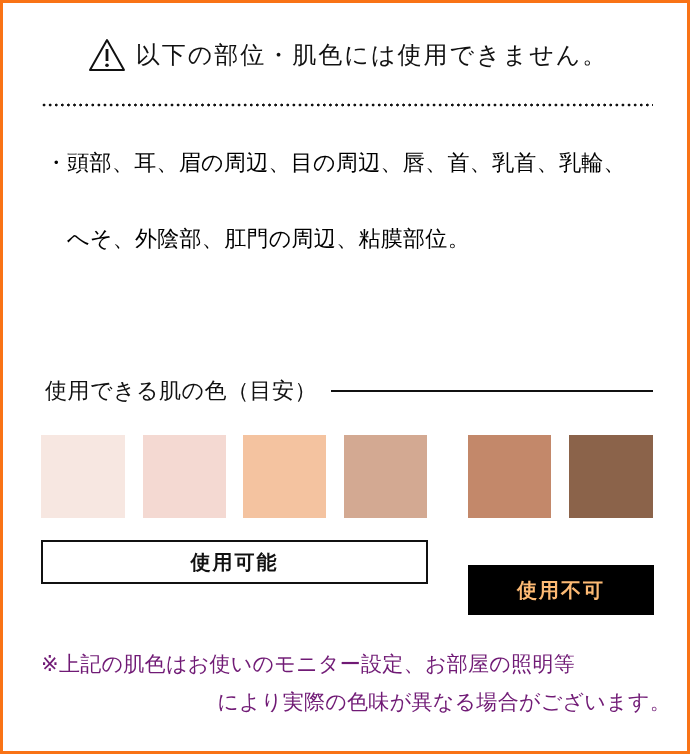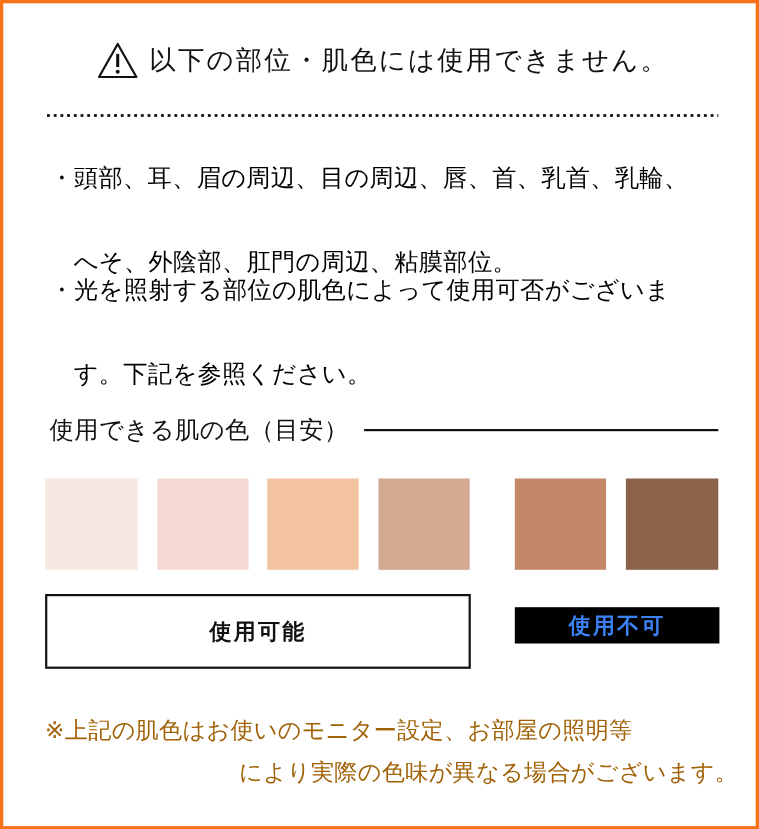--- a/index.html
+++ b/index.html
@@ -32,25 +32,25 @@
       position: absolute; left: 42px; top: 372px; width: 608px; height: 32px;
       display: flex; align-items: center;
     }
     .section-label { font-size: 22px; font-weight: 500; white-space: nowrap; letter-spacing: 0.5px; }
     .section-rule { flex: 1; height: 2px; background: #111; margin-left: 14px; }
     .swatch { position: absolute; top: 432px; height: 83px; }
     .btn {
       position: absolute; display: flex; align-items: center; justify-content: center;
       font-size: 20px; letter-spacing: 2px; font-weight: 600;
     }
-    .btn-ok { left: 38px; top: 537px; width: 387px; height: 68px; border: 2px solid #111; background: #fff; color: #111; }
-    .btn-ng { left: 465px; top: 549px; width: 186px; height: 33px; background: #000; color: #3b82f6; }
+    .btn-ok { left: 38px; top: 537px; width: 387px; height: 44px; border: 2px solid #111; background: #fff; color: #111; }
+    .btn-ng { left: 465px; top: 562px; width: 186px; height: 50px; background: #000; color: #fdba74; }
     .note {
       position: absolute; left: 38px; top: 642px; width: 630px;
-      font-size: 21px; line-height: 38px; color: #a16207; letter-spacing: 0.3px;
+      font-size: 21px; line-height: 38px; color: #701a75; letter-spacing: 0.3px;
     }
     .note .line { display: block; white-space: nowrap; }
     .note .line.cont { padding-left: 26px; text-align: right; }
   </style>
 </head>
 <body>
 
 <div class="frame">
 
   <div class="title">
@@ -62,24 +62,20 @@
     <span>以下の部位・肌色には使用できません。</span>
   </div>
 
   <div class="dotted"></div>
 
   <div class="bullet b1">
     <span class="line">・頭部、耳、眉の周辺、目の周辺、唇、首、乳首、乳輪、</span>
     <span class="line cont">へそ、外陰部、肛門の周辺、粘膜部位。</span>
   </div>
 
-  <div class="bullet b2">
-    <span class="line">・光を照射する部位の肌色によって使用可否がございま</span>
-    <span class="line cont">す。下記を参照ください。</span>
-  </div>
 
   <div class="section">
     <span class="section-label">使用できる肌の色（目安）</span>
     <span class="section-rule"></span>
   </div>
 
   <div class="swatch" id="sw0" style="left:38px;width:84px;background:#F7E7E1;"></div>
   <div class="swatch" id="sw1" style="left:140px;width:83px;background:#F4D9D2;"></div>
   <div class="swatch" id="sw2" style="left:240px;width:83px;background:#F4C3A0;"></div>
   <div class="swatch" id="sw3" style="left:341px;width:83px;background:#D3A992;"></div>

